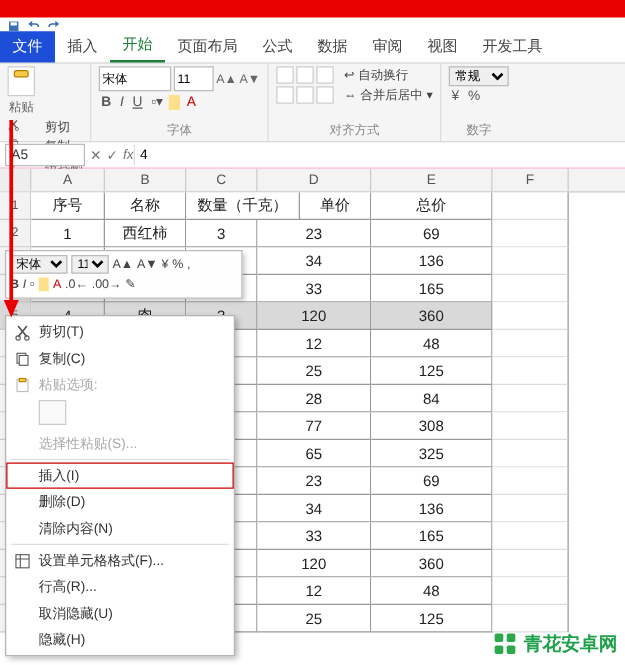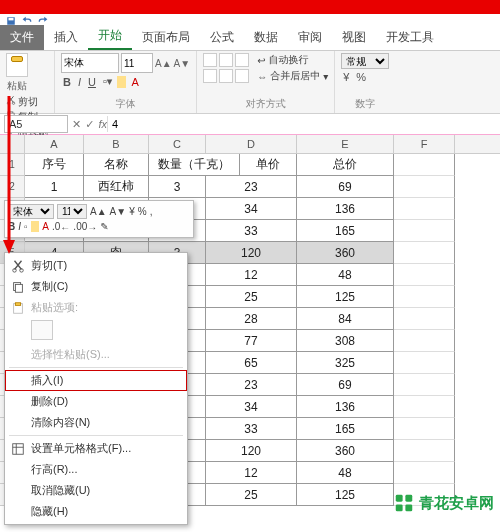--- a/index.html
+++ b/index.html
@@ -1,32 +1,32 @@
 <!DOCTYPE html>
 <html><head>
 <meta charset="utf-8">
 <style>
 html,body{margin:0;padding:0;font-family:"Microsoft YaHei","SimSun",Arial,sans-serif;font-size:11px;color:#333;background:#fff;width:500px;height:532px;overflow:hidden;position:relative}
 .titlebar{background:#e80000;height:14px;display:flex;align-items:center;padding:0 6px;color:#fff;font-size:9px}
 .qat{position:absolute;top:14px;left:0;height:14px;padding:0 6px;display:flex;align-items:center;gap:6px;color:#666;font-size:10px}
 .qat .icon{width:10px;height:10px;display:inline-block}
 .ribbon-tabs{display:flex;align-items:flex-end;height:22px;background:#fff;border-bottom:1px solid #ccc;margin-top:14px}
 .ribbon-tabs .tab{padding:4px 10px;font-size:12px;color:#444;cursor:pointer}
-.ribbon-tabs .tab.file{background:#737373;color:#fff}
+.ribbon-tabs .tab.file{background:#1d4ed8;color:#fff}
 .ribbon-tabs .tab.active{color:#1a7f37;border-bottom:2px solid #1a7f37}
 .ribbon{display:flex;background:#f5f5f5;border-bottom:1px solid #d0d0d0;height:62px}
 .group{border-right:1px solid #dcdcdc;padding:2px 6px;display:flex;flex-direction:column;justify-content:space-between;align-items:center;font-size:10px;color:#666}
 .group .body{display:flex;flex-direction:column;gap:2px;align-items:flex-start}
 .group .label{font-size:10px;color:#888;padding-top:2px}
 .paste{display:flex;gap:4px;align-items:flex-start}
 .paste .big{display:flex;flex-direction:column;align-items:center;gap:2px}
 .paste .big .icon{width:20px;height:22px;background:#fff;border:1px solid #ccc;position:relative}
 .paste .big .icon:after{content:"";position:absolute;top:2px;left:4px;width:10px;height:4px;background:#f7c948;border:1px solid #b78100;border-radius:2px}
 .small-stack{display:flex;flex-direction:column;gap:1px;font-size:10px}
-.small-stack div{display:flex;align-items:flex-start;gap:2px;color:#444}
+.small-stack div{display:flex;align-items:flex-start;gap:20px;color:#444}
 .sc-ic{width:10px;height:10px;display:inline-block}
 .font-row{display:flex;align-items:center;gap:2px}
 .font-row select,.font-row input{font-size:10px;height:16px;border:1px solid #bbb;background:#fff}
 .font-row .fname{width:52px}
 .font-row .fsize{width:26px}
 .toolbtns{display:flex;gap:3px;align-items:center;color:#555;font-size:11px}
 .toolbtns span{padding:0 2px}
 .align-grid{display:grid;grid-template-columns:repeat(3,14px);grid-template-rows:repeat(2,14px);gap:2px}
 .align-grid span{border:1px solid #ccc;background:#fff}
 .wrap-row{display:flex;flex-direction:column;gap:2px;font-size:10px;color:#444}
@@ -59,21 +59,21 @@
 
 .ctx{position:absolute;left:4px;top:252px;width:182px;background:#fff;border:1px solid #b5b5b5;box-shadow:2px 2px 5px rgba(0,0,0,.3);z-index:5;font-size:11px;padding:2px 0}
 .ctx .mi{display:flex;align-items:center;gap:6px;padding:3px 8px 3px 26px;color:#333;position:relative}
 .ctx .mi.disabled{color:#aaa}
 .ctx .mi .ic{position:absolute;left:6px;width:14px;height:14px}
 .ctx .sep{height:1px;background:#ddd;margin:2px 4px}
 .ctx .mi.hl{outline:1.5px solid #c00;outline-offset:-1px}
 .ctx .sub-row{display:flex;gap:3px;padding:2px 8px 4px 26px}
 .ctx .sub-row .sq{width:20px;height:18px;border:1px solid #ccc;background:#fafafa}
 
-.wm{position:absolute;right:6px;bottom:18px;display:flex;align-items:center;gap:4px;font-size:15px;color:#1fa04a;font-weight:bold;z-index:9}
+.wm{position:absolute;right:6px;bottom:6px;display:flex;align-items:center;gap:4px;font-size:15px;color:#1fa04a;font-weight:bold;z-index:9}
 .wm .logo{width:22px;height:22px}
 .wm .logo svg{width:22px;height:22px}
 
 .arrow{position:absolute;left:2px;top:96px;width:14px;height:160px;z-index:8;pointer-events:none}
 .arrow svg{width:14px;height:160px}
 
 .ic-cut{fill:#555}
 </style>
 </head>
 <body>

